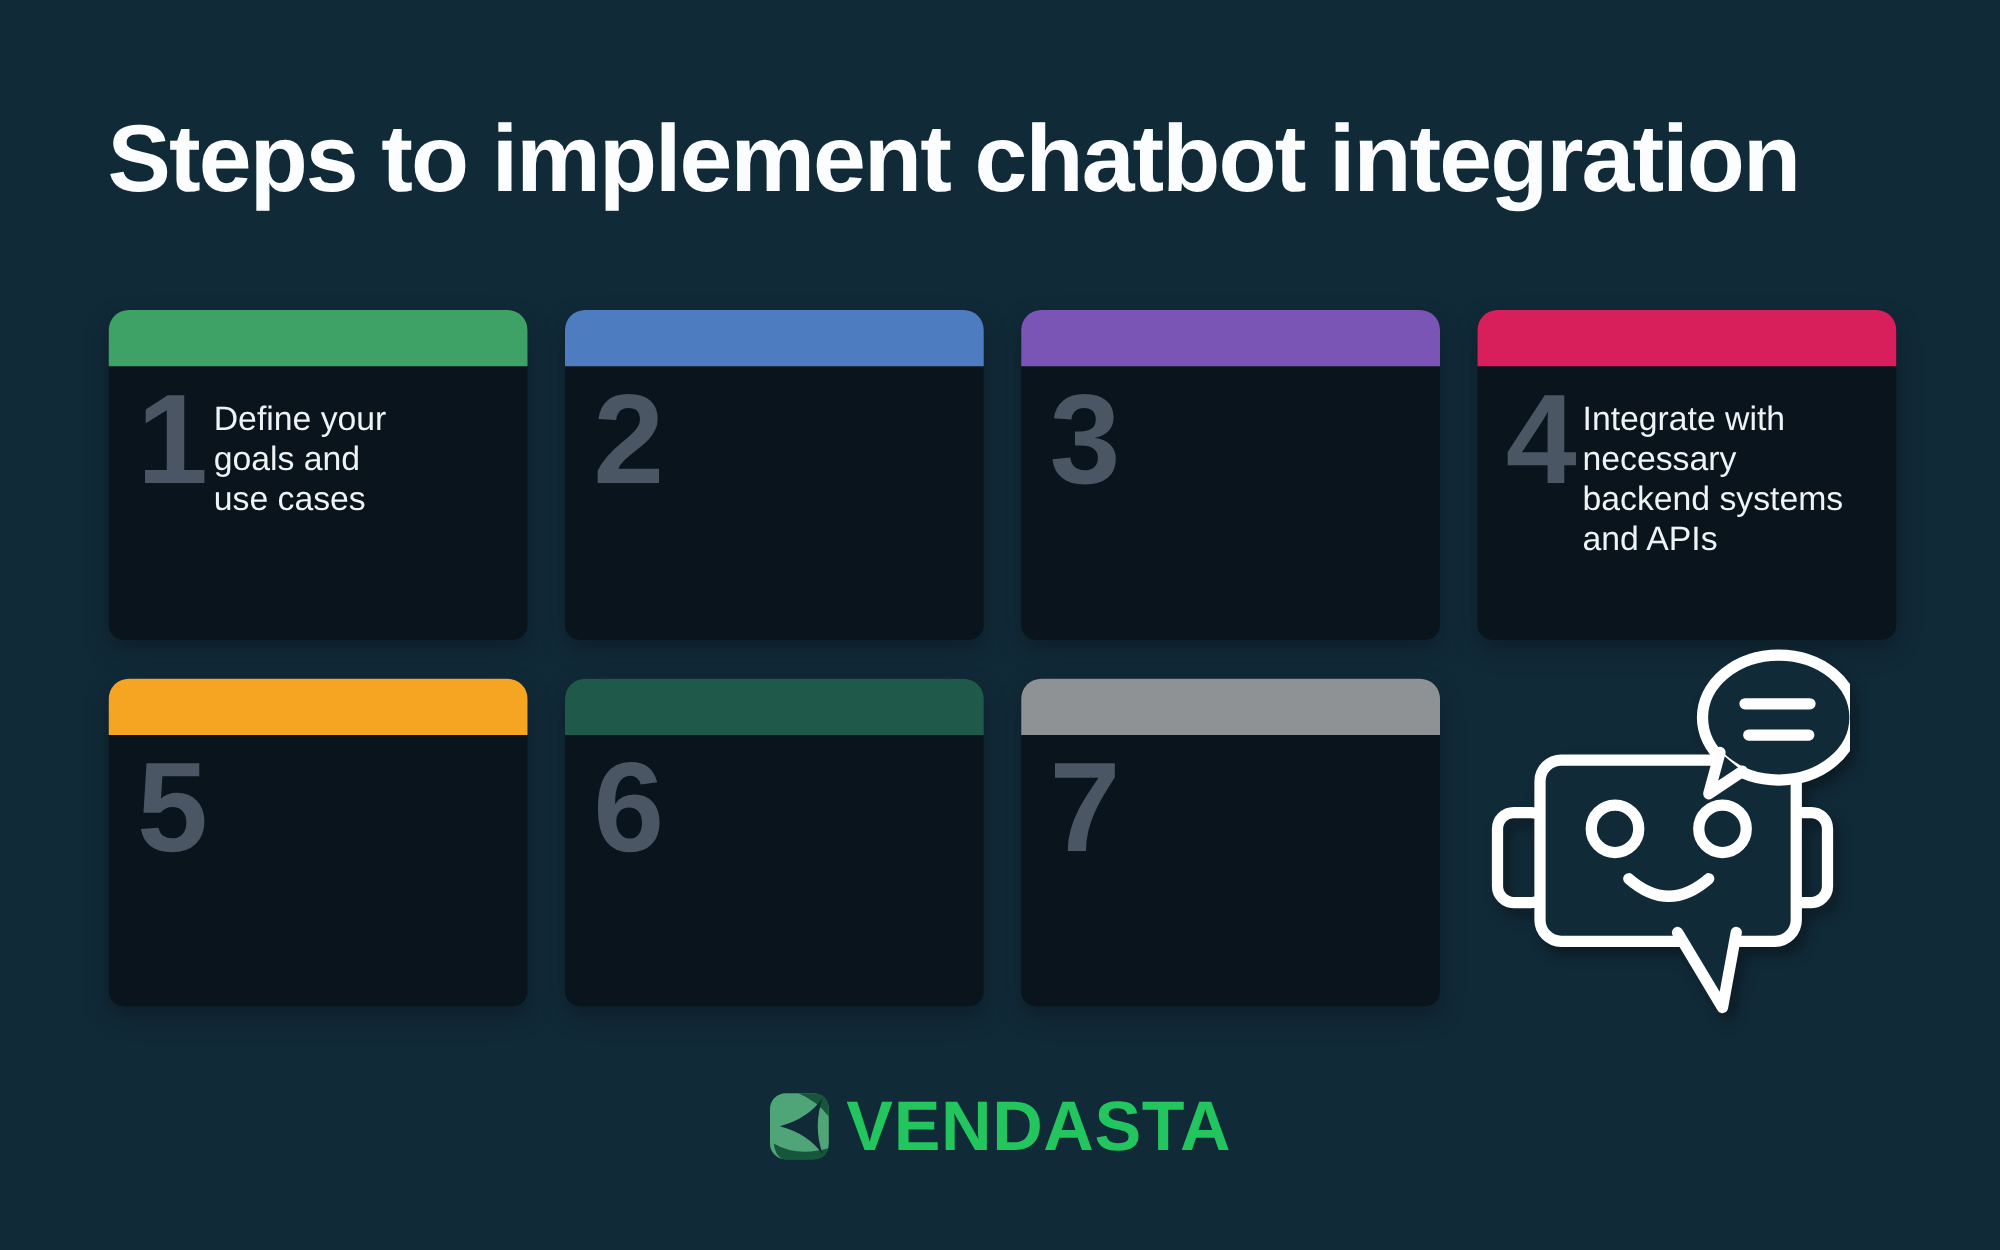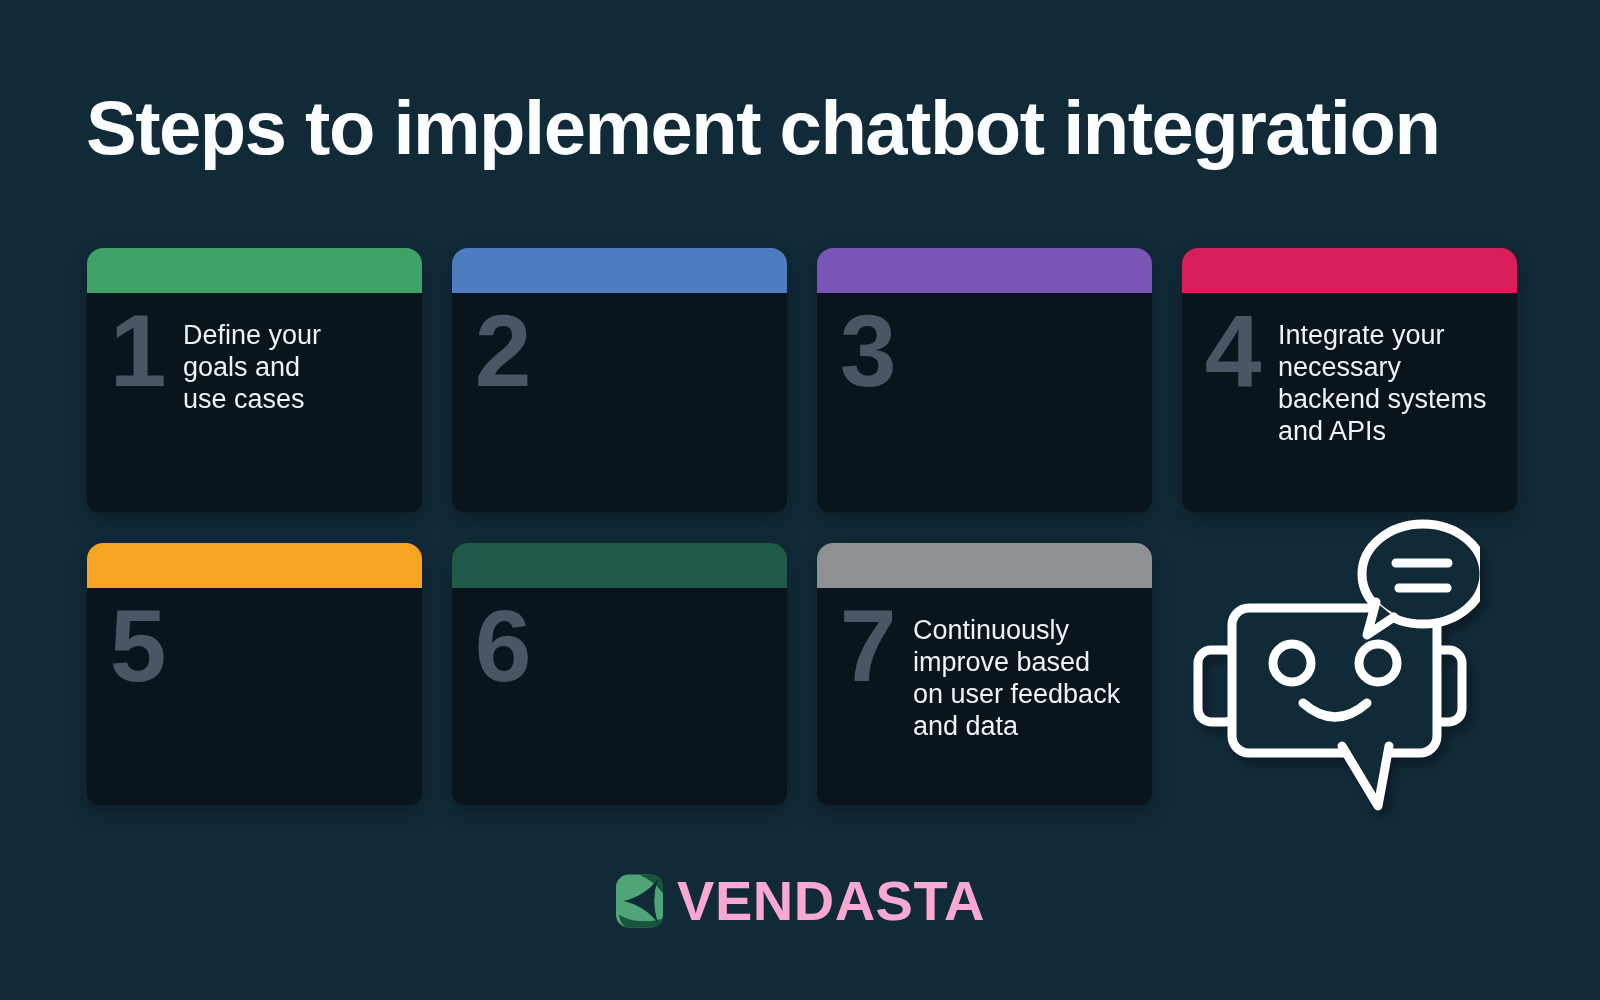--- a/index.html
+++ b/index.html
@@ -54,21 +54,21 @@
     width:62px;
     flex:0 0 62px;
     font-size:102px;
     font-weight:700;
     line-height:0.92;
     color:#4a5663;
     text-align:center;
     margin-top:2px;
   }
   .txt{
-    margin-left:14px;
+    margin-left:2px;
     margin-top:16px;
     font-size:27px;
     line-height:32px;
     color:#eef3f5;
     white-space:pre-line;
     font-weight:400;
   }
   .robot{
     position:absolute;
     left:1170px;top:505px;
@@ -80,21 +80,21 @@
     width:1600px;
     display:flex;
     justify-content:center;
     align-items:center;
     gap:13px;
   }
   .brand-name{
     font-size:56px;
     font-weight:700;
     letter-spacing:0.5px;
-    color:#f9a8d4;
+    color:#22c55e;
   }
 </style>
 </head>
 <body>
 
 <div class="canvas">
 
   <h1 class="title">Steps to implement chatbot integration</h1>
 
   <div class="row row1">
@@ -116,21 +116,21 @@
     <div class="card">
       <div class="card-header" style="background: rgb(122, 85, 181);"></div>
       <div class="card-body">
         <div class="num">3</div>
       </div>
     </div>
     <div class="card">
       <div class="card-header" style="background: rgb(216, 31, 92);"></div>
       <div class="card-body">
         <div class="num">4</div>
-        <div class="txt">Integrate your
+        <div class="txt">Integrate with
 necessary
 backend systems
 and APIs</div>
       </div>
     </div>
   </div>
 
   <div class="row row2">
     <div class="card">
       <div class="card-header" style="background: rgb(245, 165, 34);"></div>
@@ -141,24 +141,20 @@
     <div class="card">
       <div class="card-header" style="background: rgb(31, 89, 73);"></div>
       <div class="card-body">
         <div class="num">6</div>
       </div>
     </div>
     <div class="card">
       <div class="card-header" style="background: rgb(142, 146, 149);"></div>
       <div class="card-body">
         <div class="num">7</div>
-        <div class="txt">Continuously
-improve based
-on user feedback
-and data</div>
       </div>
     </div>
   </div>
 
   <svg class="robot" width="310" height="335" viewBox="0 0 310 335">
 
     <rect x="28" y="145" width="40" height="72" rx="13" fill="none" stroke="#ffffff" stroke-width="9"></rect>
     <rect x="254" y="145" width="38" height="72" rx="13" fill="none" stroke="#ffffff" stroke-width="9"></rect>
 
     <rect x="62" y="103" width="205" height="145" rx="17" fill="#112a38" stroke="#ffffff" stroke-width="9"></rect>

